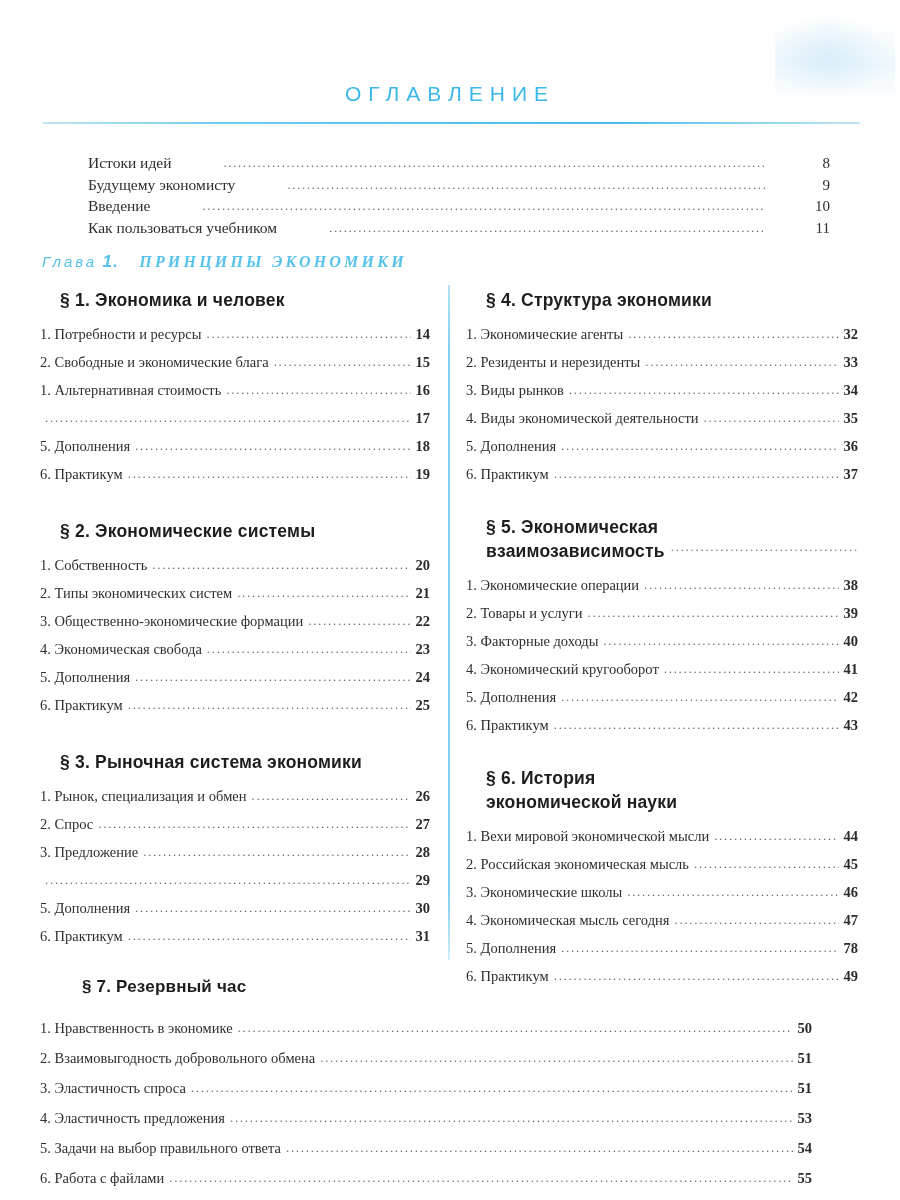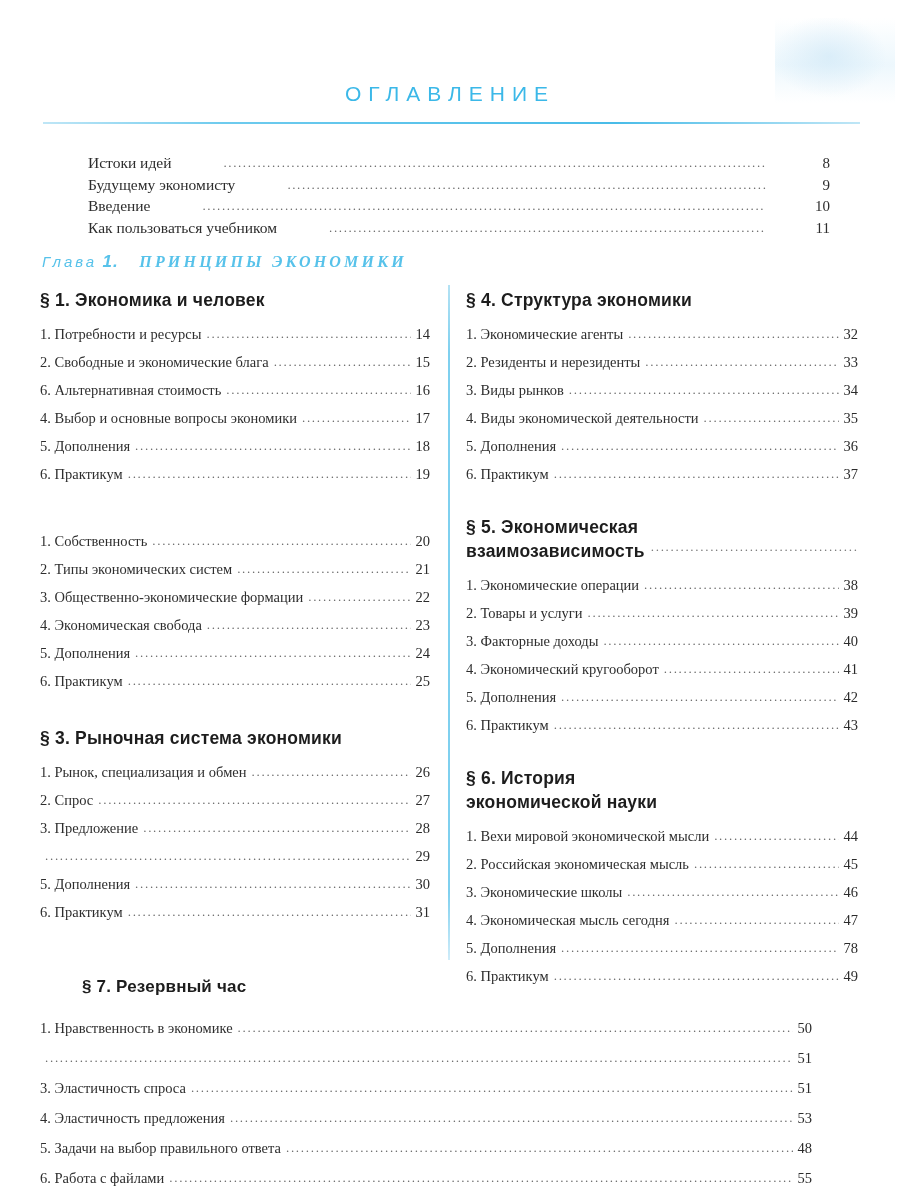--- a/index.html
+++ b/index.html
@@ -146,20 +146,21 @@
 
   .sec-head {
     font-family: "Liberation Sans", "DejaVu Sans", sans-serif;
     font-weight: 700;
     font-size: 17.5px;
     line-height: 24px;
     color: #1d1d1d;
     letter-spacing: 0.2px;
     display: flex;
     align-items: baseline;
+    margin-left: 20px;
   }
   .sec-head .sh-text { white-space: pre-line; }
   .sec-head-dots {
     flex: 1 1 auto;
     overflow: hidden;
     white-space: nowrap;
     color: #7a7a7a;
     font-family: "Liberation Serif", serif;
     font-size: 13px;
     letter-spacing: 1.7px;
@@ -185,23 +186,23 @@
     overflow: hidden;
     white-space: nowrap;
     margin: 0 5px;
     color: #6d6d6d;
     font-size: 13px;
     letter-spacing: 1.7px;
     transform: translateY(-1px);
   }
   .e-page {
     width: 26px;
-    text-align: right;
     font-size: 14.5px;
     color: #2b2b2b;
+    font-weight: bold;
   }
 
   .gap-after { height: 26px; }
   .gap-after-sm { height: 22px; }
 
   
   .bottom {
     position: absolute;
     top: 938px;
     left: 40px;
@@ -273,43 +274,45 @@
             <span class="e-label">1. Потребности и ресурсы</span>
             <span class="e-dots">............................................................................................................................................................................................................................................................................................................</span>
             <span class="e-page">14</span>
           </div>
           <div class="e-row">
             <span class="e-label">2. Свободные и экономические блага</span>
             <span class="e-dots">............................................................................................................................................................................................................................................................................................................</span>
             <span class="e-page">15</span>
           </div>
           <div class="e-row">
-            <span class="e-label">6. Альтернативная стоимость</span>
+            <span class="e-label">1. Альтернативная стоимость</span>
             <span class="e-dots">............................................................................................................................................................................................................................................................................................................</span>
             <span class="e-page">16</span>
           </div>
           <div class="e-row">
-            <span class="e-label">4. Выбор и основные вопросы экономики</span>
             <span class="e-dots">............................................................................................................................................................................................................................................................................................................</span>
             <span class="e-page">17</span>
           </div>
           <div class="e-row">
             <span class="e-label">5. Дополнения</span>
             <span class="e-dots">............................................................................................................................................................................................................................................................................................................</span>
             <span class="e-page">18</span>
           </div>
           <div class="e-row">
             <span class="e-label">6. Практикум</span>
             <span class="e-dots">............................................................................................................................................................................................................................................................................................................</span>
             <span class="e-page">19</span>
           </div>
         </div>
       </div>
       <div class="gap-after"></div>
       <div class="section">
+        <div class="sec-head">
+          <span class="sh-text">§ 2. Экономические системы</span>
+        </div>
         <div class="entries">
           <div class="e-row">
             <span class="e-label">1. Собственность</span>
             <span class="e-dots">............................................................................................................................................................................................................................................................................................................</span>
             <span class="e-page">20</span>
           </div>
           <div class="e-row">
             <span class="e-label">2. Типы экономических систем</span>
             <span class="e-dots">............................................................................................................................................................................................................................................................................................................</span>
             <span class="e-page">21</span>
@@ -498,37 +501,38 @@
         <div class="sec-head">
           <span class="sh-text">§ 7. Резервный час</span>
         </div>
         <div class="entries">
           <div class="e-row">
             <span class="e-label">1. Нравственность в экономике</span>
             <span class="e-dots">............................................................................................................................................................................................................................................................................................................</span>
             <span class="e-page">50</span>
           </div>
           <div class="e-row">
+            <span class="e-label">2. Взаимовыгодность добровольного обмена</span>
             <span class="e-dots">............................................................................................................................................................................................................................................................................................................</span>
             <span class="e-page">51</span>
           </div>
           <div class="e-row">
             <span class="e-label">3. Эластичность спроса</span>
             <span class="e-dots">............................................................................................................................................................................................................................................................................................................</span>
             <span class="e-page">51</span>
           </div>
           <div class="e-row">
             <span class="e-label">4. Эластичность предложения</span>
             <span class="e-dots">............................................................................................................................................................................................................................................................................................................</span>
             <span class="e-page">53</span>
           </div>
           <div class="e-row">
             <span class="e-label">5. Задачи на выбор правильного ответа</span>
             <span class="e-dots">............................................................................................................................................................................................................................................................................................................</span>
-            <span class="e-page">48</span>
+            <span class="e-page">54</span>
           </div>
           <div class="e-row">
             <span class="e-label">6. Работа с файлами</span>
             <span class="e-dots">............................................................................................................................................................................................................................................................................................................</span>
             <span class="e-page">55</span>
           </div>
           <div class="e-row">
             <span class="e-label">7. Работа с Интернетом</span>
             <span class="e-dots">............................................................................................................................................................................................................................................................................................................</span>
             <span class="e-page">56</span>

